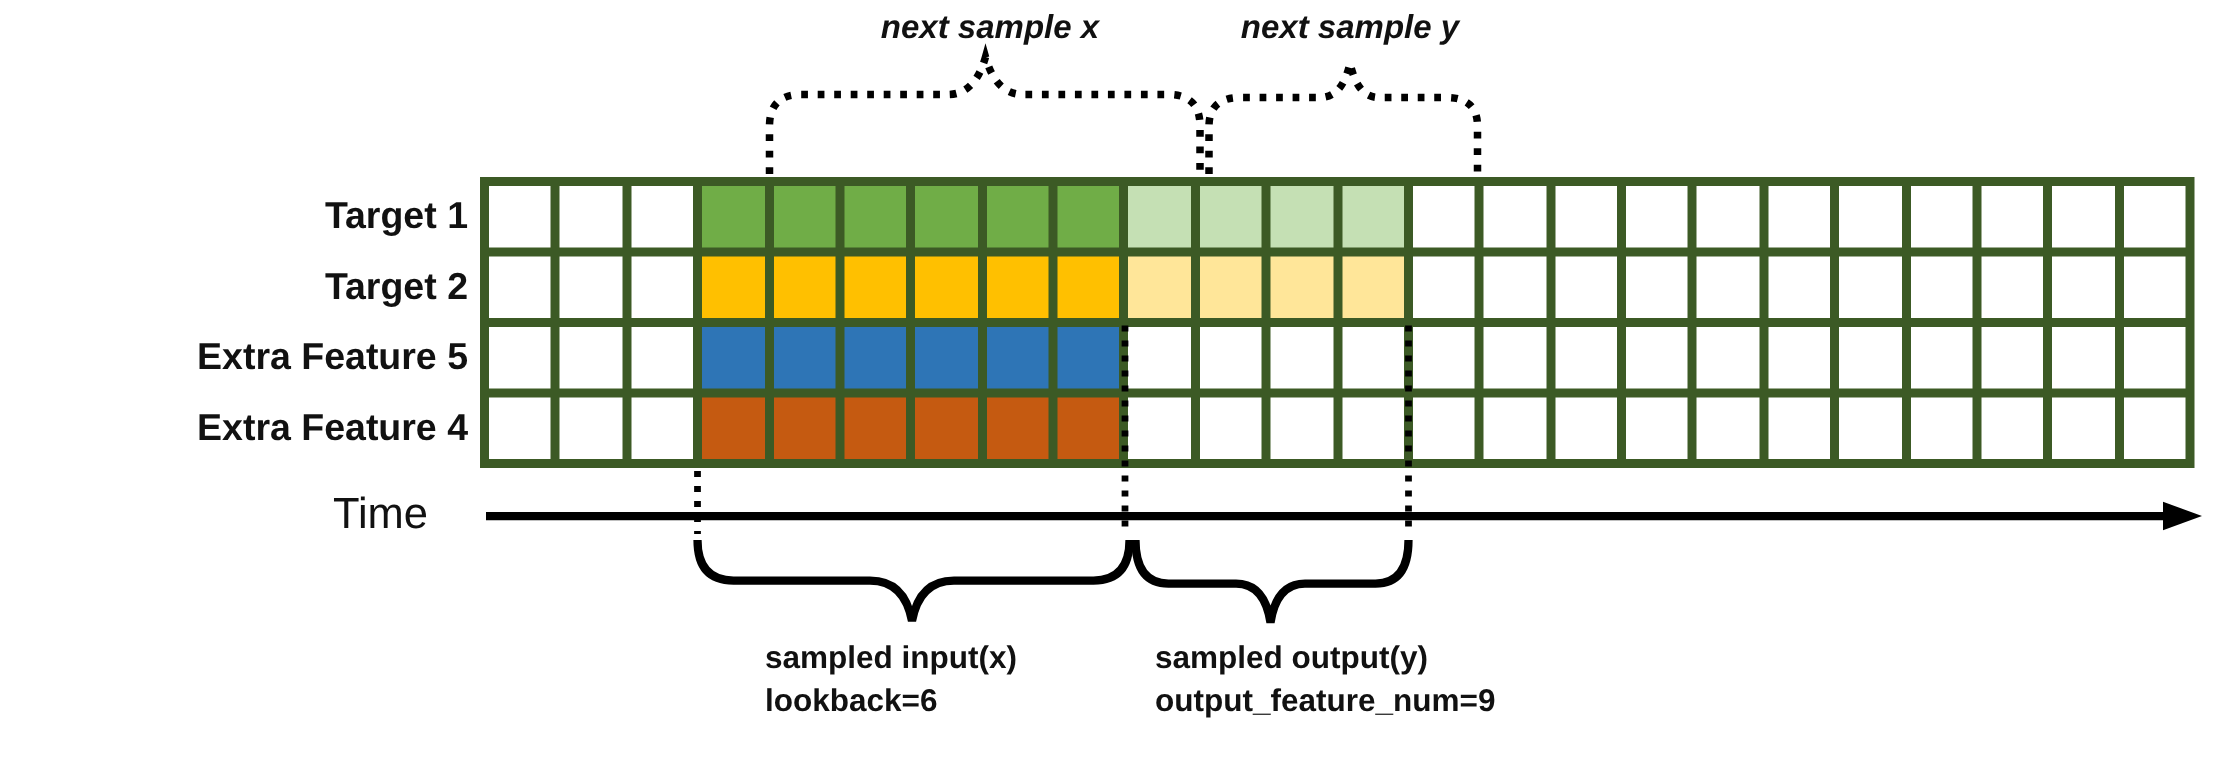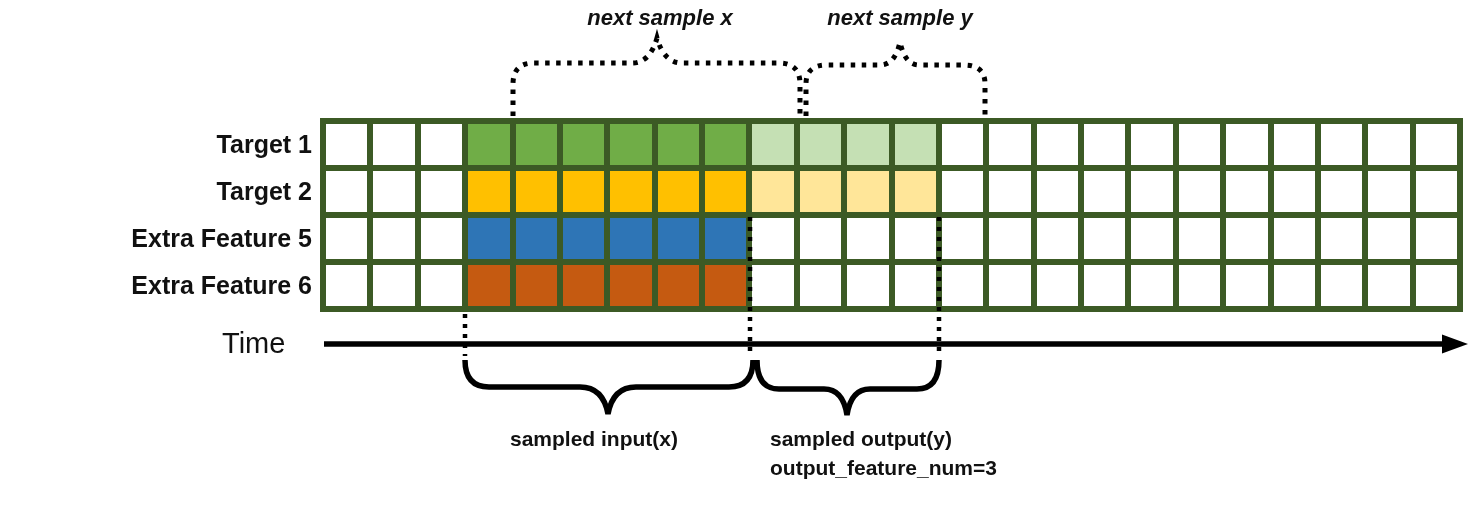--- a/index.html
+++ b/index.html
@@ -80,21 +80,21 @@
 
 <div class="canvas">
 
 
   <div class="next-sample x">next sample x</div>
   <div class="next-sample y">next sample y</div>
 
   <div class="row-label" style="top:124px">Target 1</div>
   <div class="row-label" style="top:171px">Target 2</div>
   <div class="row-label" style="top:218px">Extra Feature 5</div>
-  <div class="row-label" style="top:265px">Extra Feature 6</div>
+  <div class="row-label" style="top:265px">Extra Feature 4</div>
 
   <div class="sample-grid" style="background: rgb(60, 90, 37); grid-template-columns: repeat(24, 1fr);">
       <div class="cell" style="background: rgb(255, 255, 255);"></div>
       <div class="cell" style="background: rgb(255, 255, 255);"></div>
       <div class="cell" style="background: rgb(255, 255, 255);"></div>
       <div class="cell" style="background: rgb(112, 173, 71);"></div>
       <div class="cell" style="background: rgb(112, 173, 71);"></div>
       <div class="cell" style="background: rgb(112, 173, 71);"></div>
       <div class="cell" style="background: rgb(112, 173, 71);"></div>
       <div class="cell" style="background: rgb(112, 173, 71);"></div>
@@ -203,19 +203,20 @@
 
     <path d="M 465 360 Q 465 387 489 387 L 580 387 Q 603 387 608 414 Q 613 387 636 387 L 729 387 Q 753 387 753 360" fill="none" stroke="#000000" stroke-width="5.5"></path>
 
     <path d="M 757 360 Q 757 389 779 389 L 824 389 Q 843 389 847 415 Q 851 389 870 389 L 917 389 Q 939 389 939 360" fill="none" stroke="#000000" stroke-width="5.5"></path>
   </svg>
 
   <div class="time-label">Time</div>
 
   <div class="annot input">
     <span>sampled input(x)</span>
+    <span>lookback=6</span>
   </div>
   <div class="annot output">
     <span>sampled output(y)</span>
-    <span>output_feature_num=3</span>
+    <span>output_feature_num=9</span>
   </div>
 
 </div>
 
 </body></html>

